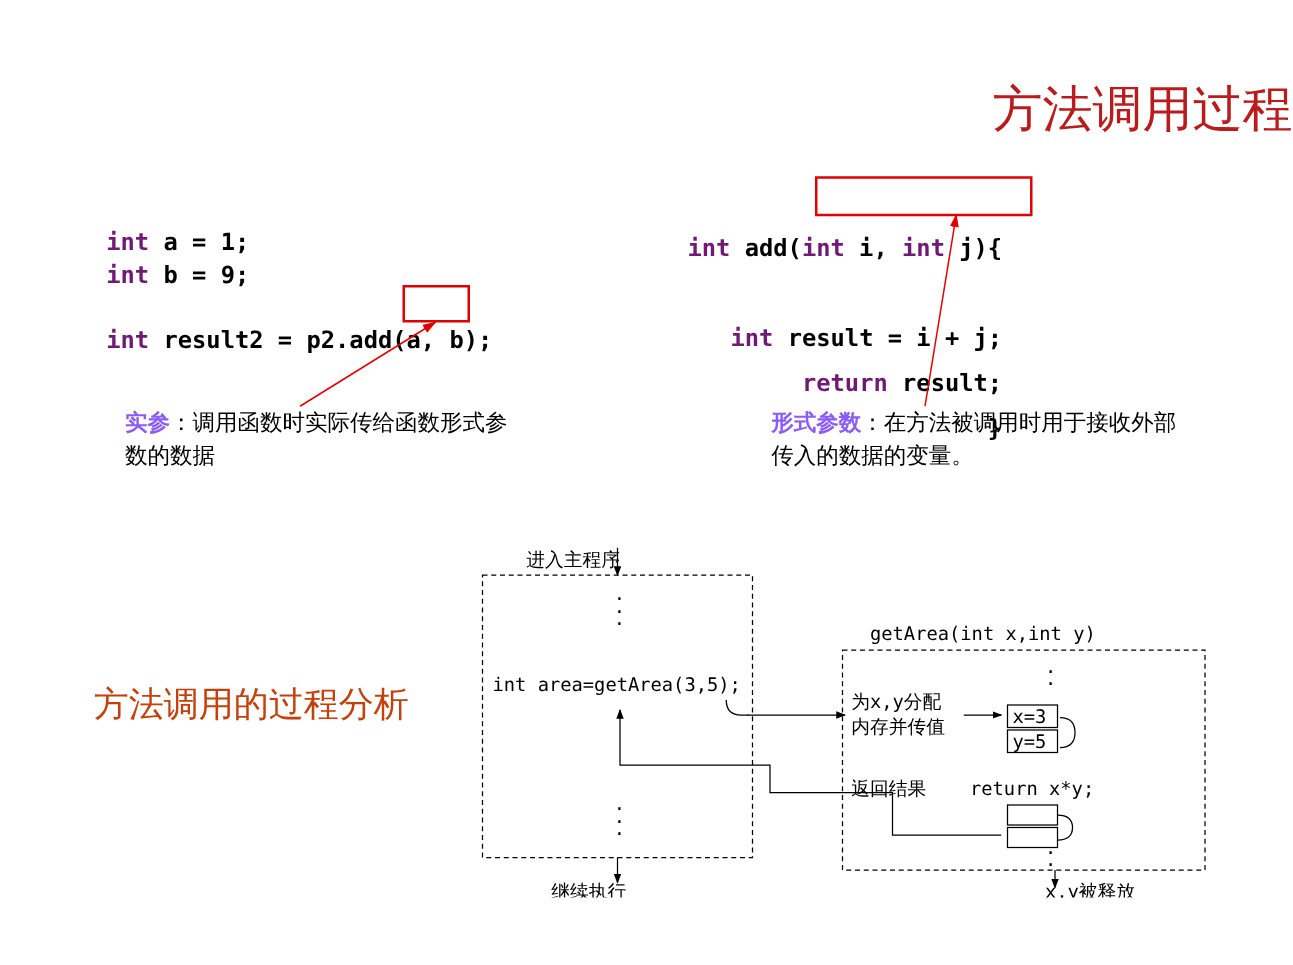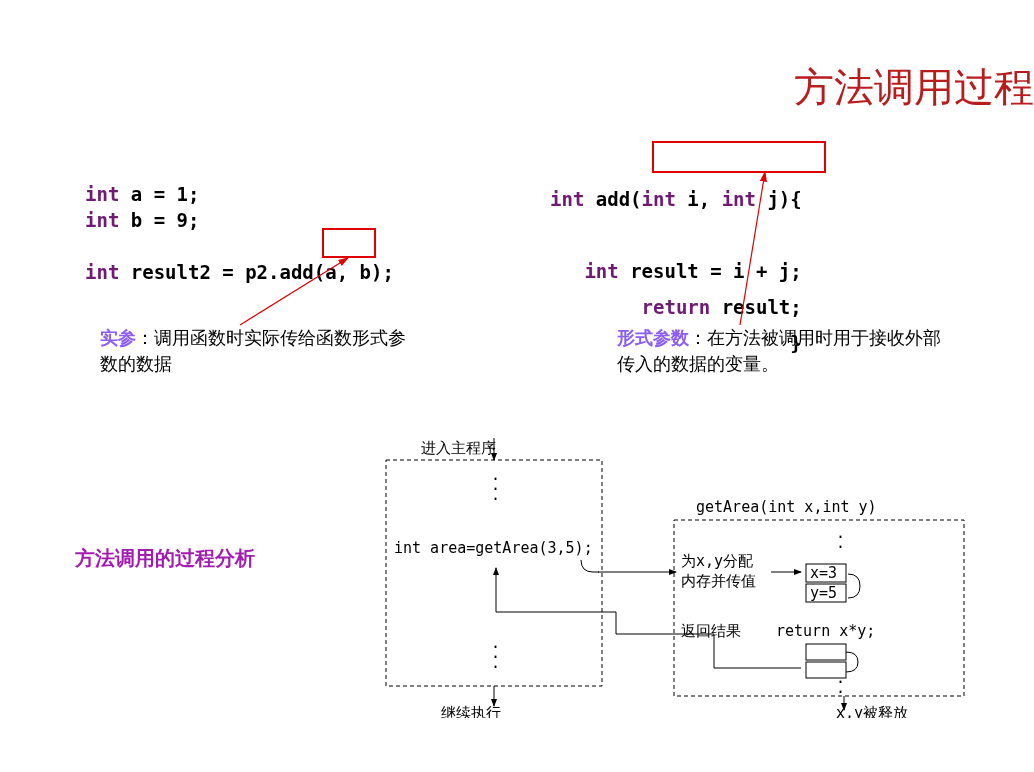--- a/index.html
+++ b/index.html
@@ -51,23 +51,23 @@
     position: absolute;
     font-size: 18px;
     line-height: 26px;
     color: #000;
   }
   .annot .blue { color: #8b5cf6; font-weight: bold; }
   .red-heading {
     position: absolute;
     left: 75px;
     top: 545px;
-    color: #a21caf;
-    font-size: 20px;
-    font-weight: bold;
+    color: #c2410c;
+    font-size: 28px;
+    font-weight: normal;
   }
   .diagram {
     position: absolute;
     left: 376px;
     top: 438px;
     font-family: SimSun, monospace;
     font-size: 15px;
   }
 </style>
 </head>

